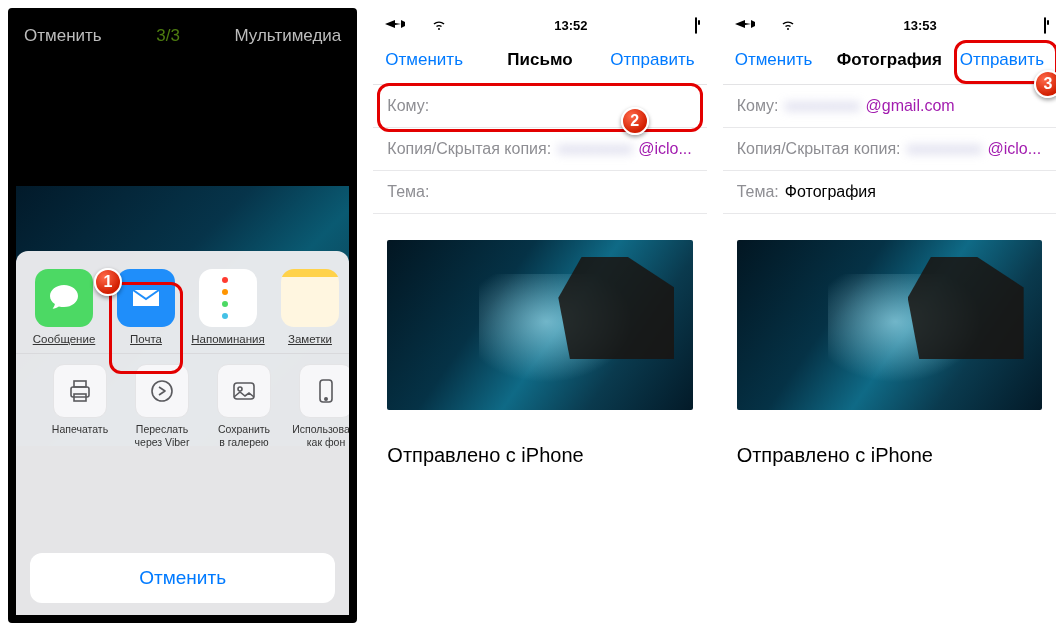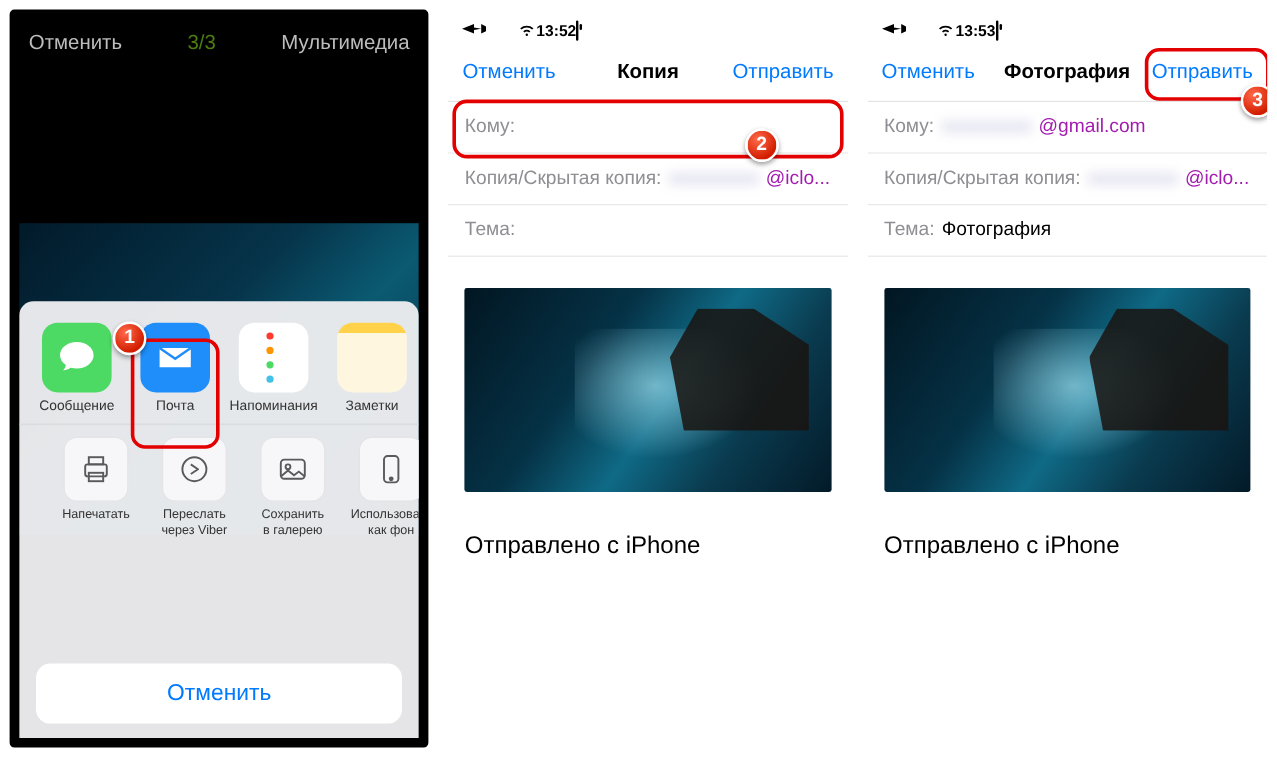--- a/index.html
+++ b/index.html
@@ -6,40 +6,40 @@
   body { background: #fff; width: 1064px; height: 631px; display: flex; gap: 16px; padding: 8px; }
   .phone { flex: 1; height: 615px; border-radius: 4px; overflow: hidden; position: relative; background: #fff; }
   
   .s1 { border: 8px solid #000; background: #000; }
   .s1-top { display: flex; justify-content: space-between; align-items: center; padding: 10px 8px 4px; color: #bdbdbd; font-size: 17px; font-weight: 500; }
   .s1-top .center { color: #4d7c0f; }
   .s1-bgimg { position: absolute; left: 0; right: 0; top: 50px; bottom: 0; }
   .s1-bgimg .imgfill { position:absolute; left:0; right:0; top:120px; height:260px; background: linear-gradient(135deg,#021a2a,#06344a 40%,#0a5a72 60%,#0d2a3a); }
   .sheet { position: absolute; left: 0; right: 0; bottom: 0; top: 235px; background: rgba(238,238,240,0.96); border-top-left-radius: 12px; border-top-right-radius: 12px; }
   .approw { display: flex; padding: 18px 8px 8px; gap: 2px; overflow: hidden; }
-  .appitem { width: 80px; text-align: center; font-size: 11.5px; color: #333; flex-shrink: 0; }
+  .appitem { width: 80px; text-align: center; font-size: 11.5px; color: #333; flex-shrink: 0; text-decoration: underline; }
   .appicon { width: 58px; height: 58px; border-radius: 13px; margin: 0 auto 6px; display: flex; align-items: center; justify-content: center; position: relative; }
   .ai-msg { background: #4cd964; }
   .ai-msg svg, .ai-mail svg { width: 36px; height: 36px; fill: #fff; }
   .ai-mail { background: #1f8efa; }
   .ai-rem { background: #fff; display:flex; flex-direction:column; justify-content:center; gap:6px; padding:10px 14px;}
   .ai-rem .dot-line{display:flex; align-items:center; gap:6px;}
   .ai-rem .d{width:6px;height:6px;border-radius:50%;}
   .ai-rem .l{flex:1;height:2px;background:#d0d0d0;border-radius:1px;}
   .ai-notes { background: linear-gradient(#ffd24a 0 14%, #fff6e0 14% 100%); }
   .actionrow { display: flex; padding: 10px 24px; gap: 2px; border-top: 1px solid #d9d9dc; overflow: hidden; }
   .actitem { width: 80px; text-align: center; font-size: 10.5px; color: #333; line-height: 1.2; flex-shrink: 0;}
   .acticon { width: 54px; height: 54px; border-radius: 11px; background: #f7f7f9; border: 1px solid #e4e4e6; margin: 0 auto 5px; display:flex; align-items:center; justify-content:center; }
   .acticon svg { width: 30px; height: 30px; stroke: #5a5a5e; stroke-width: 1.6; fill: none; }
   .cancelbtn { position: absolute; left: 14px; right: 14px; bottom: 12px; background: #fff; border-radius: 12px; text-align: center; padding: 14px; color: #007aff; font-size: 19px; font-weight: 500; }
   
   .badge { position: absolute; width: 28px; height: 28px; border-radius: 50%; background: radial-gradient(circle at 35% 30%, #ff6a4a, #d21e00 70%); border: 2px solid #fff; color: #fff; font-weight: bold; font-size: 16px; display:flex; align-items:center; justify-content:center; box-shadow: 0 2px 4px rgba(0,0,0,.4); z-index: 50; }
   .redframe { position: absolute; border: 3px solid #e30000; border-radius: 12px; pointer-events:none; z-index:45; }
   
-  .statusbar { height: 28px; display:flex; align-items:center; padding: 6px 10px 0; font-size: 13px; font-weight: 600; }
+  .statusbar { height: 28px; display:flex; align-items:center; justify-content:space-between; padding: 6px 10px 0; font-size: 13px; font-weight: 600; }
   .sb-left svg { height: 12px; }
   .sb-batt { width:24px; height:11px; border:1.5px solid #000; border-radius:2.5px; position:relative; }
   .sb-batt::after{content:"";position:absolute;right:-4px;top:2px;width:2px;height:5px;background:#000;border-radius:1px;}
   .sb-batt .fill{position:absolute;left:1px;top:1px;bottom:1px;width:65%;background:#000;border-radius:1px;}
   .navbar { display:flex; align-items:center; justify-content:space-between; padding: 14px 12px; border-bottom: 1px solid #e3e3e5; font-size: 17px; position:relative; }
   .navbar .left { color:#007aff; }
   .navbar .title { font-weight: 600; position:absolute; left:50%; transform:translateX(-50%); }
   .navbar .right { color:#007aff; font-weight: 500; }
   .fieldrow { padding: 12px 14px; border-bottom: 1px solid #e8e8ea; font-size: 16px; color:#333; display:flex; gap:6px; align-items:flex-end; }
   .fieldrow .lbl { color:#8e8e93; }
@@ -165,21 +165,21 @@
         </svg>
       <svg viewBox="0 0 16 12" style="margin-left:4px">
           <path d="M8 10a1 1 0 100 2 1 1 0 000-2zm-3-2a5 5 0 016 0l-1 1a3.5 3.5 0 00-4 0zm-2.5-2.5a8.5 8.5 0 0111 0l-1 1a7 7 0 00-9 0z" fill="#000"></path>
         </svg>
     </span>
     <span>13:52</span>
     <span><span class="sb-batt"><span class="fill"></span></span></span>
   </div>
   <div class="navbar">
     <span class="left">Отменить</span>
-    <span class="title">Копия</span>
+    <span class="title">Письмо</span>
     <span class="right">Отправить</span>
   </div>
   <div style="position:relative">
     <div class="fieldrow">
       <span class="lbl">Кому:</span>
     </div>
     <div class="redframe" style="left:4px;top:-2px;right:4px;height:49px;"></div>
     <div class="badge" style="right:58px;top:22px;">2</div>
   </div>
   <div class="fieldrow">

